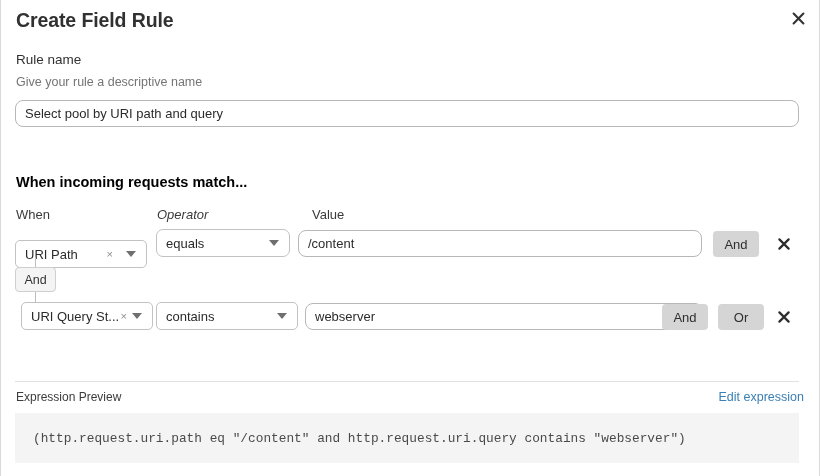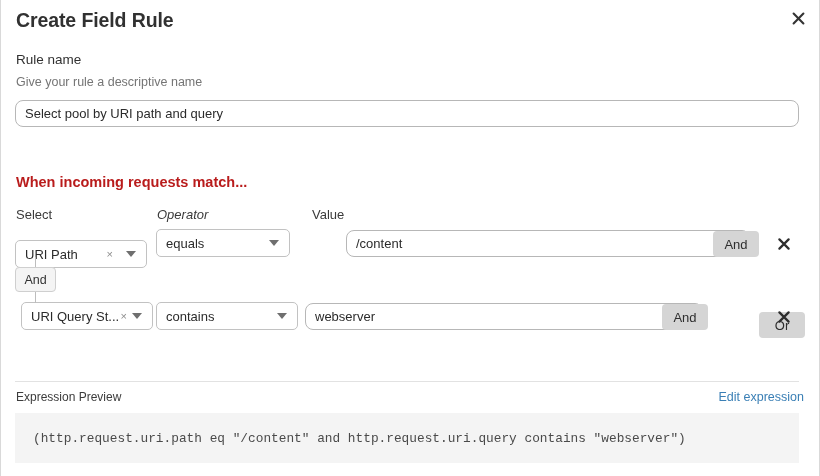--- a/index.html
+++ b/index.html
@@ -67,21 +67,21 @@
     font-size: 13px;
     color: #2b2b2b;
     padding: 0 9px;
     outline: none;
   }
   .text-input::placeholder { color: #9a9a9a; }
   .section-heading {
     position: absolute;
     font-size: 14.5px;
     font-weight: bold;
-    color: #b91c1c;
+    color: #000000;
   }
   .col-head {
     position: absolute;
     font-size: 13px;
     color: #3a3a3a;
   }
   .select-box {
     position: absolute;
     box-sizing: border-box;
     height: 28px;
@@ -211,36 +211,36 @@
       <path d="M1.6 1.6 L11.4 11.4 M11.4 1.6 L1.6 11.4" stroke="#333333" stroke-width="2.1" stroke-linecap="round"></path>
     </svg>
   </div>
 
   <div class="field-label" style="left:15px; top:52px;">Rule name</div>
   <div class="field-help" style="left:15px; top:75px;">Give your rule a descriptive name</div>
   <input class="text-input" style="left: 14px; top: 100px; width: 784px;" value="Select pool by URI path and query">
 
   <div class="section-heading" style="left:15px; top:174px;">When incoming requests match...</div>
 
-  <div class="col-head" style="left:15px; top:207px;">Select</div>
+  <div class="col-head" style="left:15px; top:207px;">When</div>
   <div class="col-head" style="left:156px; top:207px;font-style:italic;">Operator</div>
   <div class="col-head" style="left:311px; top:207px;">Value</div>
 
   <div class="select-box" style="left:14px; top:240px; width:132px;gap:8px;">
     <span class="select-text">URI Path</span>
     <span class="select-clear">×</span>
     <span class="select-caret"></span>
   </div>
 
-  <div class="select-box" style="left:155px; top:229px; width:134px;">
+  <div class="select-box" style="left:155px; top:229px; width:134px;border-radius:7px;">
     <span class="select-text">equals</span>
     <span class="select-caret"></span>
   </div>
 
-  <input class="text-input" style="left: 297px; top: 230px; width: 404px; margin-left: 48px;" value="/content">
+  <input class="text-input" style="left: 297px; top: 230px; width: 404px;" value="/content">
 
   <button class="chip-btn" style="left:712px; top:231px; width:46px;">And</button>
 
   <div class="row-delete" style="left:773px; top:234px;">
     <svg width="12" height="12" viewBox="0 0 12 12" aria-hidden="true">
       <path d="M1.4 1.4 L10.6 10.6 M10.6 1.4 L1.4 10.6" stroke="#2d2d2d" stroke-width="2.2" stroke-linecap="round"></path>
     </svg>
   </div>
 
   <div class="connector-line" style="left:34px; top:257px; height:12px;"></div>
@@ -254,21 +254,21 @@
   </div>
 
   <div class="select-box" style="left:155px; top:302px; width:142px;">
     <span class="select-text">contains</span>
     <span class="select-caret"></span>
   </div>
 
   <input class="text-input" style="left: 304px; top: 303px; width: 398px;" value="webserver">
 
   <button class="chip-btn" style="left:661px; top:304px; width:46px;">And</button>
-  <button class="chip-btn" style="left:758px; top:304px; width:46px;margin-top:8px;">Or</button>
+  <button class="chip-btn" style="left:717px; top:304px; width:46px;">Or</button>
 
   <div class="row-delete" style="left:773px; top:307px;">
     <svg width="12" height="12" viewBox="0 0 12 12" aria-hidden="true">
       <path d="M1.4 1.4 L10.6 10.6 M10.6 1.4 L1.4 10.6" stroke="#2d2d2d" stroke-width="2.2" stroke-linecap="round"></path>
     </svg>
   </div>
 
   <div class="divider" style="left:14px; top:381px; width:784px;"></div>
 
   <div class="expr-label" style="left:15px; top:390px;">Expression Preview</div>

